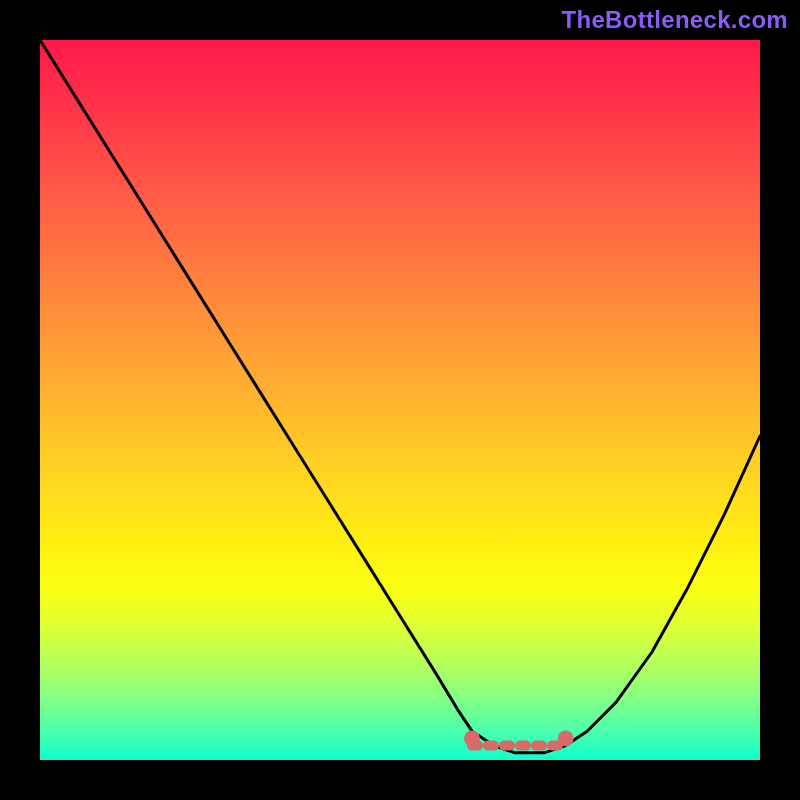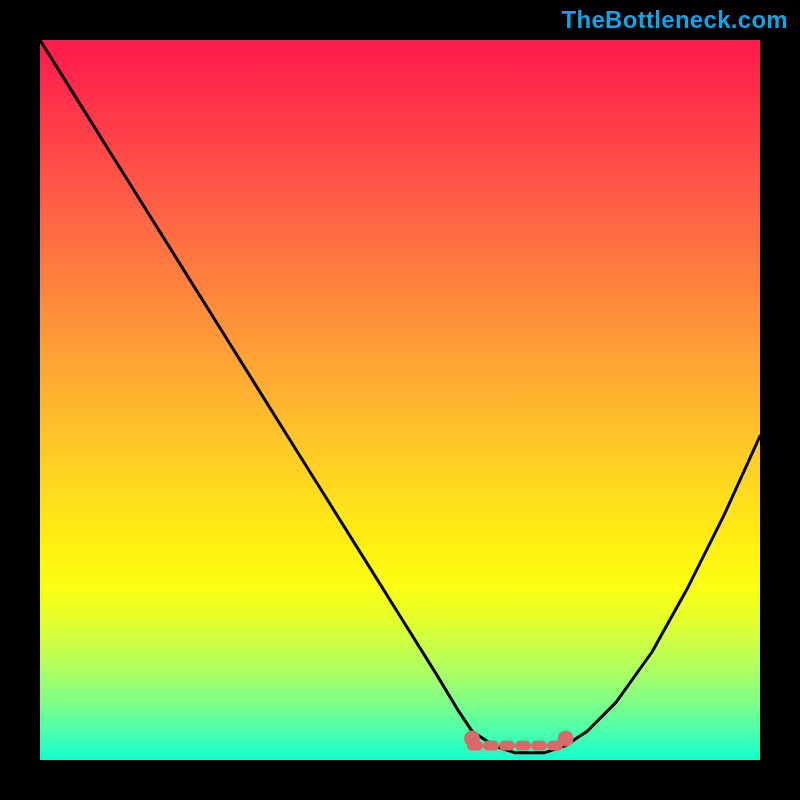--- a/index.html
+++ b/index.html
@@ -13,21 +13,21 @@
   .container {
     position: relative;
     width: 800px;
     height: 800px;
     background: #000000;
   }
   .watermark {
     position: absolute;
     top: 6px;
     right: 12px;
-    color: #0ea5e9;
+    color: #8b5cf6;
     font-family: Arial, Helvetica, sans-serif;
     font-size: 24px;
     font-weight: 600;
     letter-spacing: 0.3px;
     user-select: none;
   }
   .plot {
     position: absolute;
     left: 40px;
     top: 40px;

